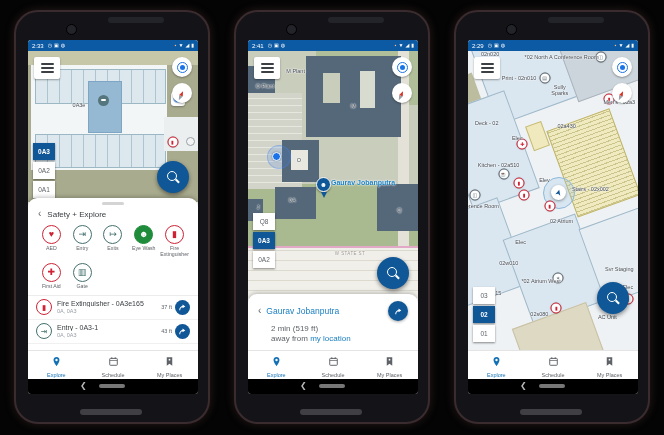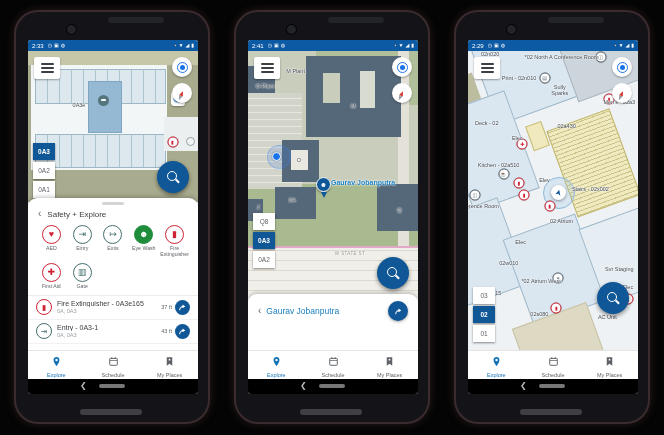--- a/index.html
+++ b/index.html
@@ -404,20 +404,22 @@
           <div class="s2-head">
             <span class="back">‹</span>
             <span class="s2-title">Gaurav Jobanputra</span>
             <span class="dir-fab">
                 <svg viewBox="0 0 16 16" width="9" height="9">
                   <path d="M3 13c0-5 3-7 7.5-7" stroke="#fff" stroke-width="1.8" fill="none"></path>
                   <path d="M8 2.6 13 6 8 9.4z" fill="#fff"></path>
                 </svg>
               </span>
           </div>
+          <div class="s2-eta">2 min (519 ft)</div>
+          <div class="s2-away"><span>away from </span><span class="link">my location</span></div>
         </div>
         <div class="bottomnav">
             <div class="nav-item active">
               <span class="nav-ic"><svg viewBox="0 0 16 16" width="11" height="11">
                   <path d="M8 1.3C5.5 1.3 3.7 3.2 3.7 5.7 3.7 9 8 14.5 8 14.5s4.3-5.5 4.3-8.8C12.3 3.2 10.5 1.3 8 1.3z" fill="currentColor"></path>
                   <circle cx="8" cy="5.8" r="1.7" fill="#fff"></circle>
                 </svg></span>
               <span class="nav-label">Explore</span>
             </div>
             <div class="nav-item">

